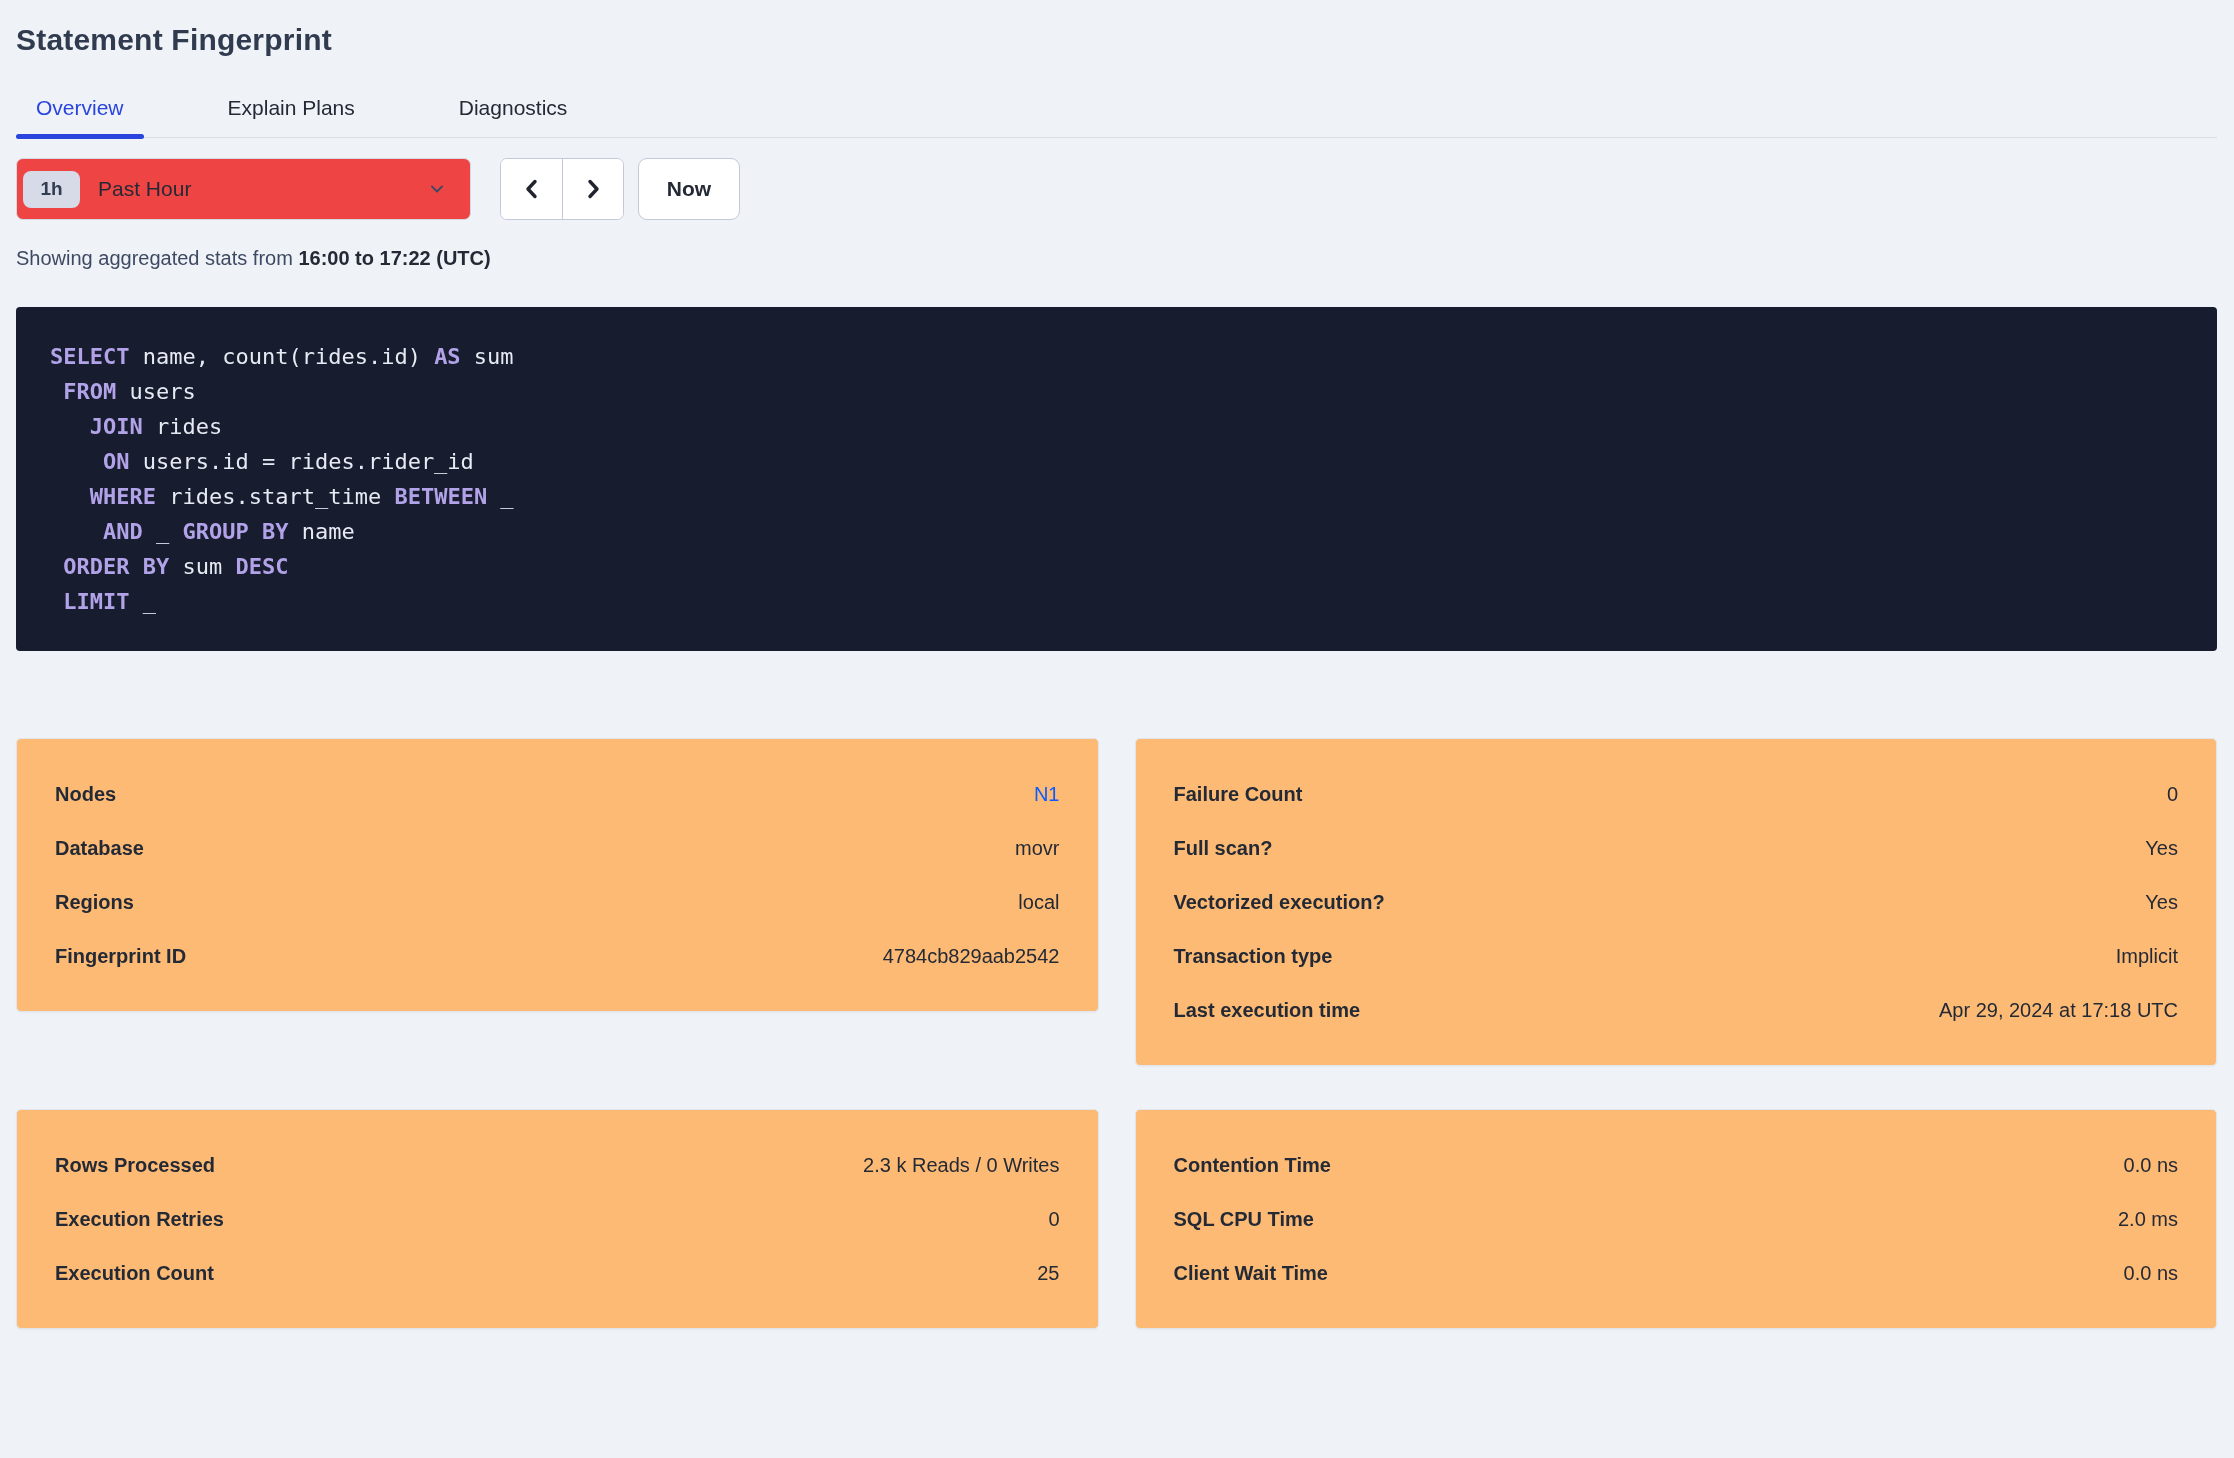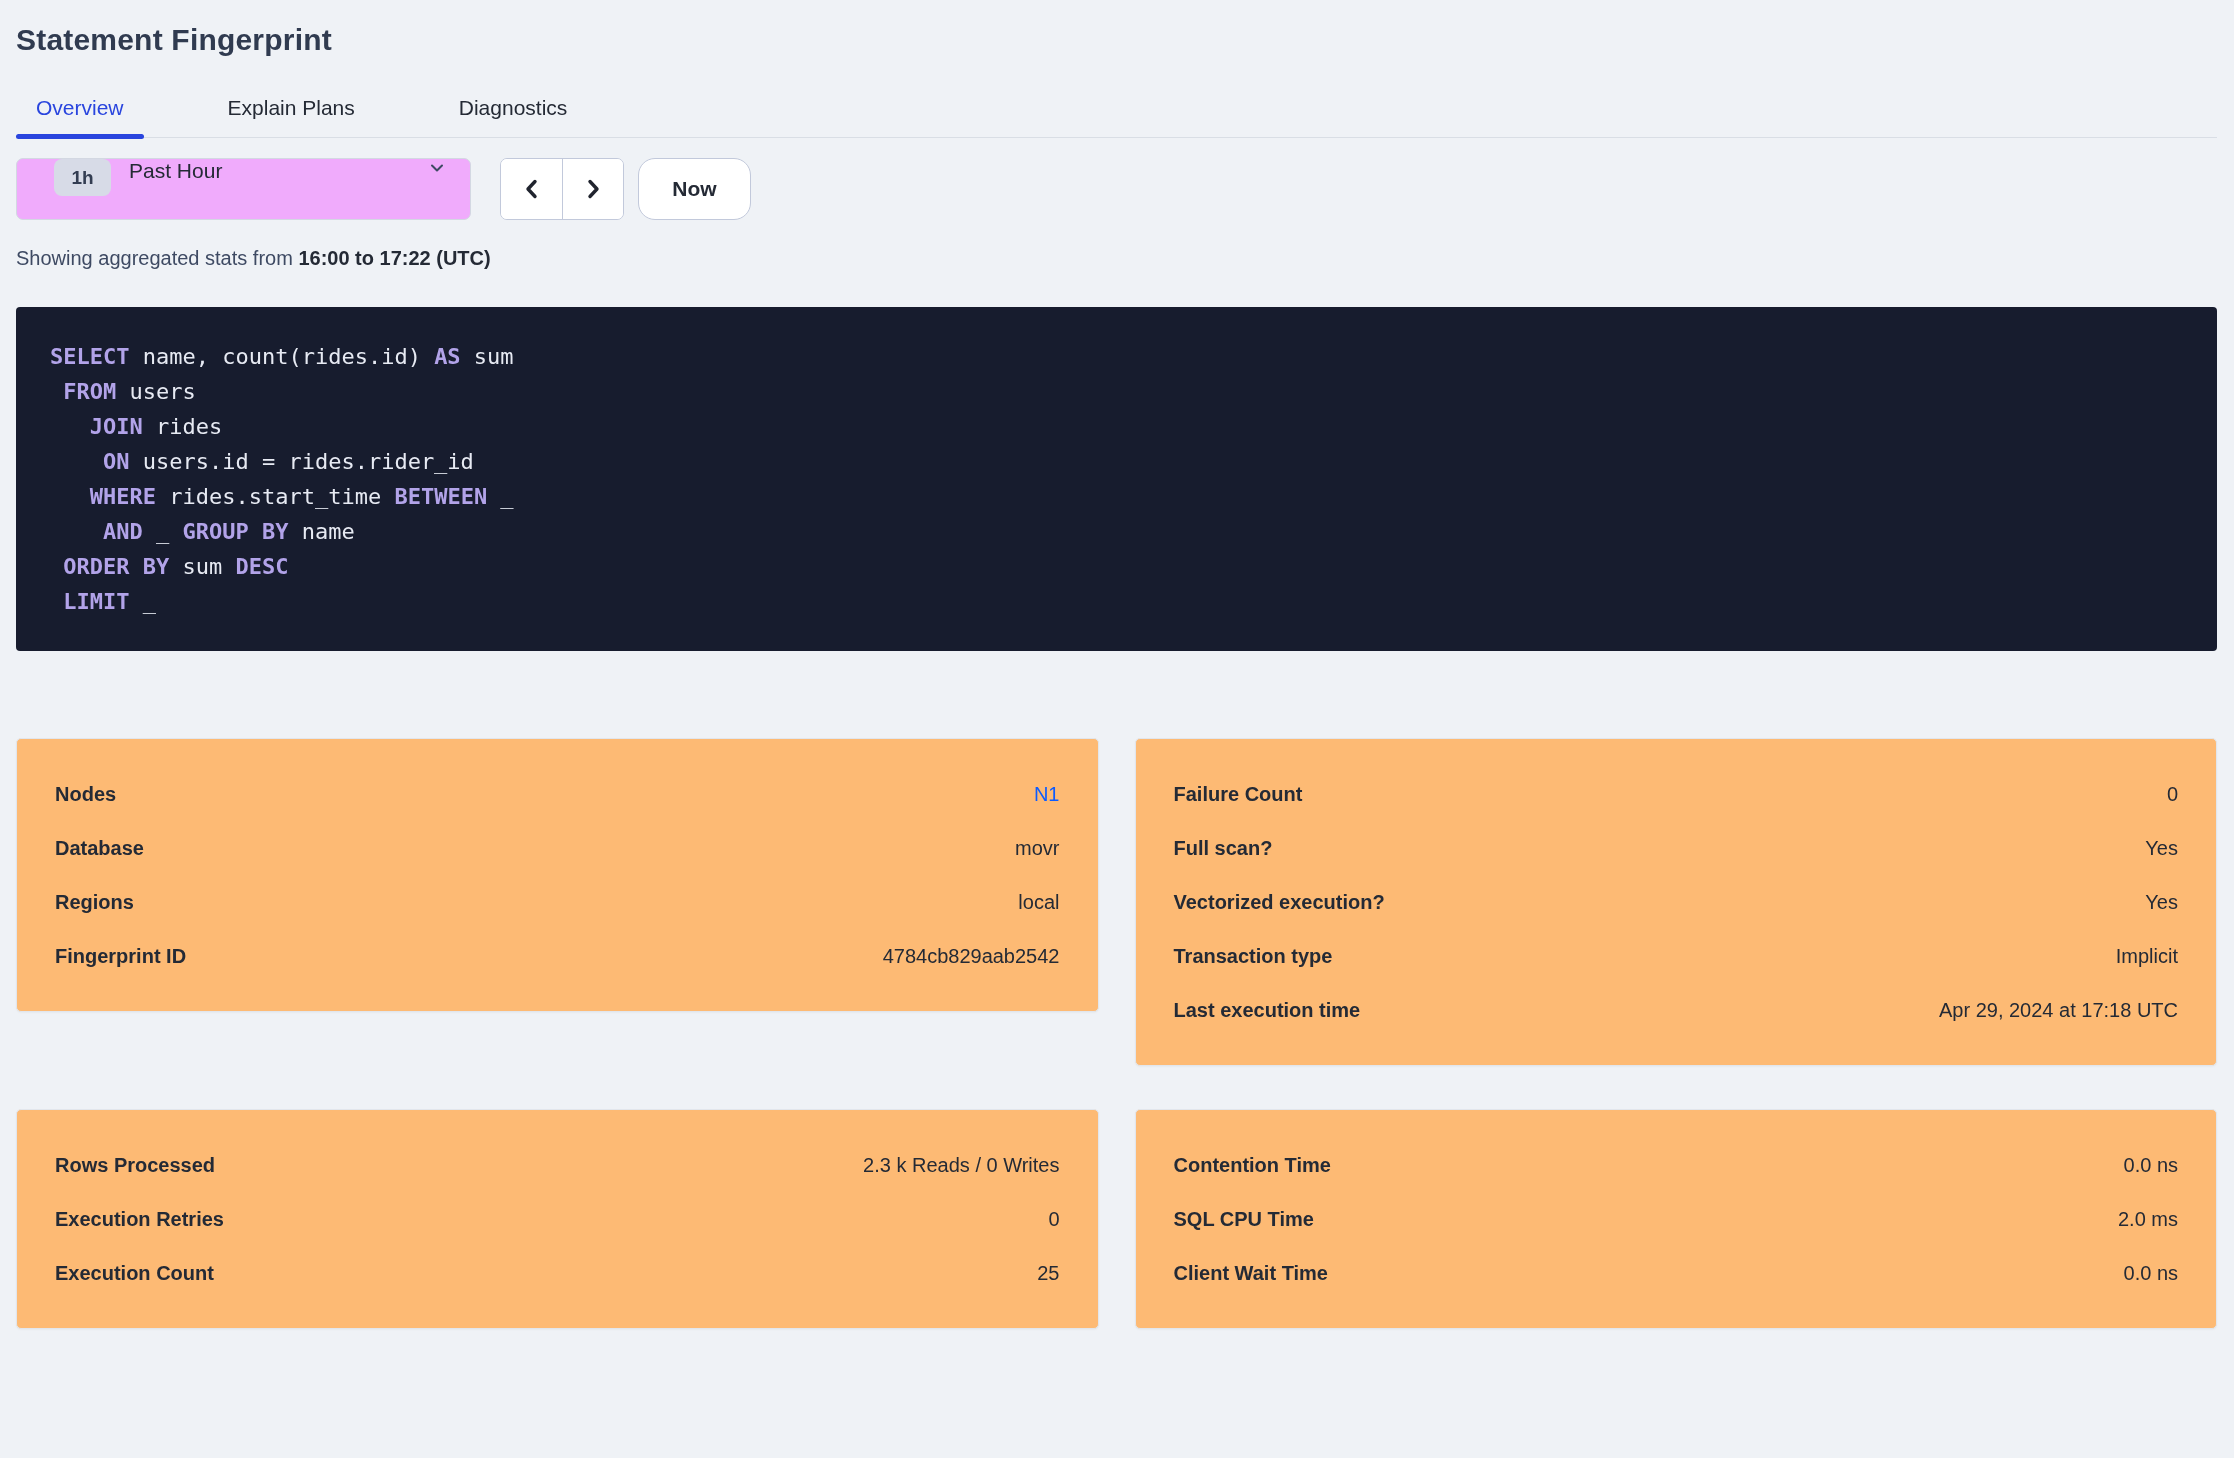--- a/index.html
+++ b/index.html
@@ -17,29 +17,29 @@
   }
   .page{padding:20px 17px 0 16px;}
   h1.title{margin:0;font-size:30px;line-height:40px;font-weight:700;color:var(--title);letter-spacing:.2px;}
   
   .tabs{display:flex;column-gap:64px;margin-top:36px;border-bottom:1px solid var(--line);padding:0;}
   .tab{position:relative;padding:0 20px 17px;font-size:21px;color:var(--dark);cursor:pointer;}
   .tab.active{color:var(--tab-blue);}
   .tab.active::after{content:"";position:absolute;left:0;right:0;bottom:-2px;height:5px;border-radius:3px;background:var(--tab-blue);}
   
   .controls{display:flex;align-items:stretch;margin-top:20px;height:62px;}
-  .time-select{width:455px;background:#f0abfc;border:1px solid var(--select-border);border-radius:7px;
-    display:flex;align-items:flex-start;padding:0 24px 0 37px;cursor:pointer;}
+  .time-select{width:455px;background:#ef4444;border:1px solid var(--select-border);border-radius:7px;
+    display:flex;align-items:center;padding:0 24px 0 6px;cursor:pointer;}
   .range-badge{display:inline-flex;align-items:center;justify-content:center;width:57px;height:37px;
     background:var(--badge-bg);border-radius:8px;font-weight:700;font-size:19px;color:#333D52;}
   .range-label{margin-left:18px;font-size:21px;color:var(--dark);flex:1;}
   .arrow-group{display:flex;margin-left:29px;background:#fff;border:1px solid var(--btn-border);border-radius:7px;overflow:hidden;}
   .arrow-btn{width:61px;display:flex;align-items:center;justify-content:center;background:#fff;border:none;cursor:pointer;padding:0;}
   .arrow-btn + .arrow-btn{border-left:1px solid var(--btn-border);}
-  .now-btn{margin-left:14px;width:113px;background:#fff;border:1px solid var(--btn-border);border-radius:17px;
+  .now-btn{margin-left:14px;width:102px;background:#fff;border:1px solid var(--btn-border);border-radius:9px;
     font-family:inherit;font-size:21px;font-weight:700;color:var(--dark);cursor:pointer;}
   
   .agg{margin:27px 0 0;font-size:20px;color:var(--slate);}
   .agg b{color:var(--dark);}
   
   .sql{margin:37px 0 0;background:var(--code-bg);border-radius:4px;padding:32px 34px;
     font-family:"DejaVu Sans Mono",monospace;font-size:22px;line-height:35px;color:var(--code-fg);
     white-space:pre;overflow:hidden;}
   .sql .k{color:var(--kw);font-weight:700;}
   

